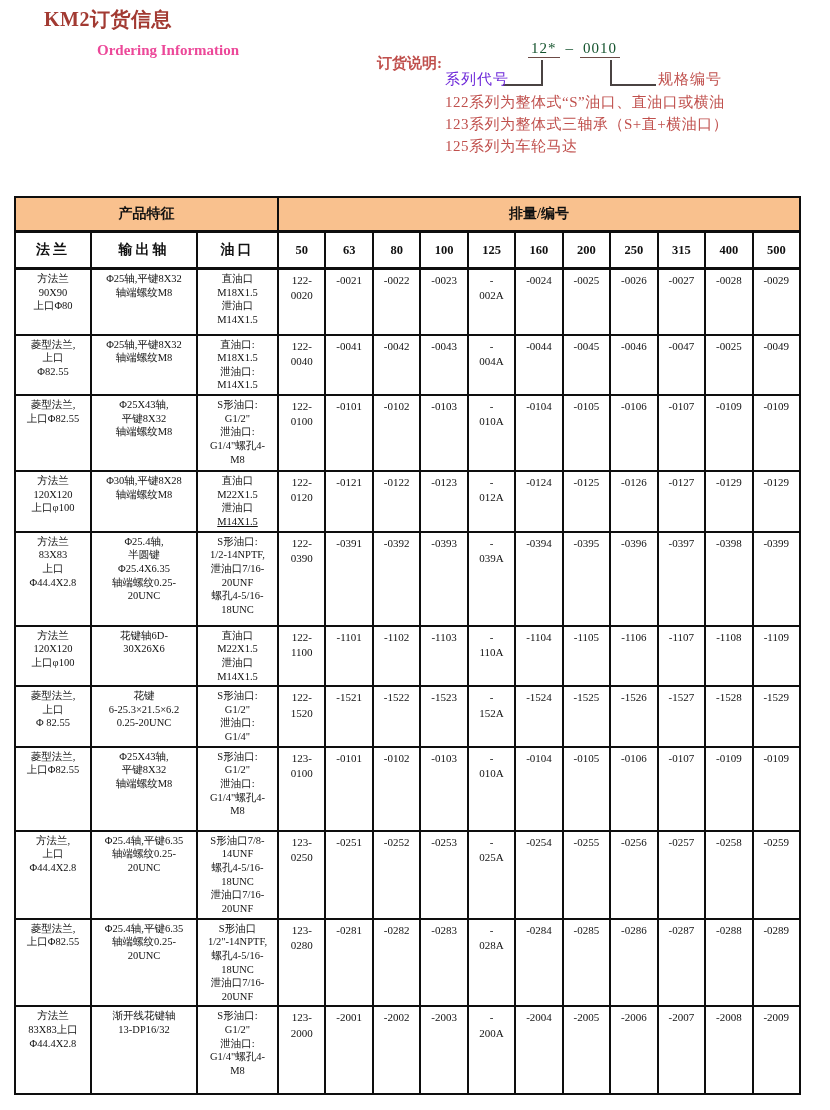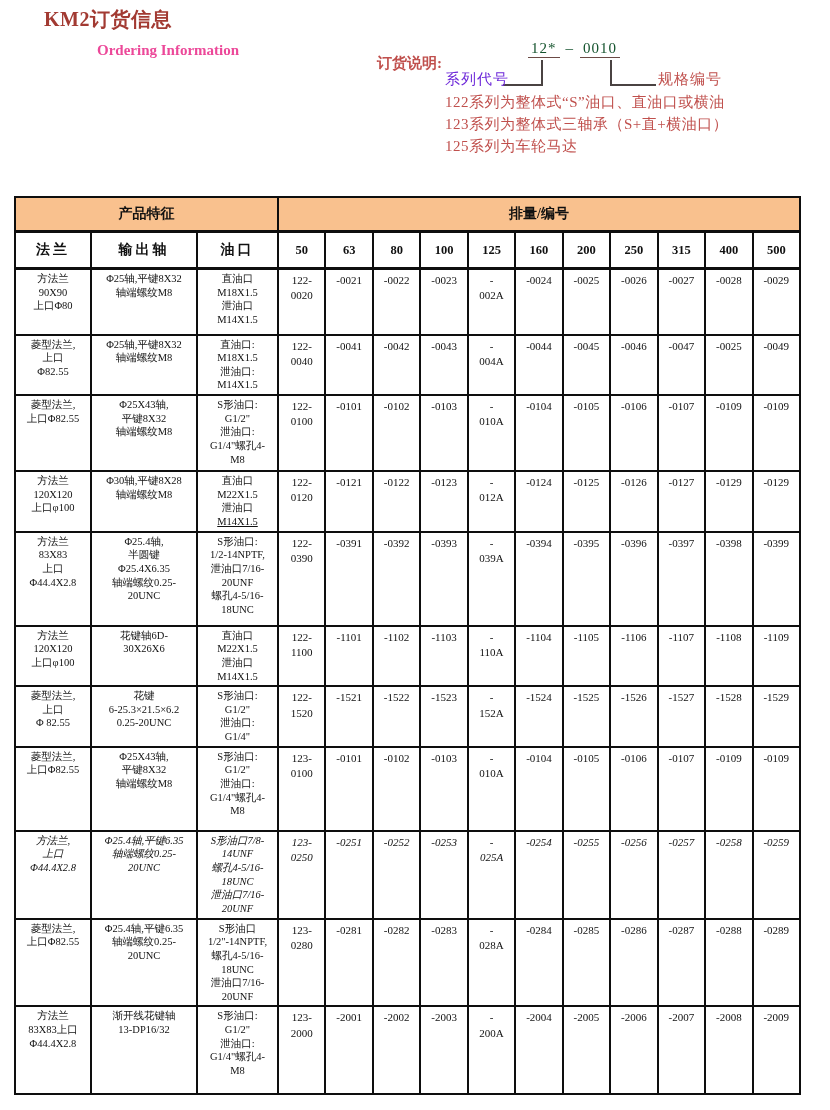--- a/index.html
+++ b/index.html
@@ -328,21 +328,21 @@
         <td class="c-code">-0103</td>
         <td class="c-code">-
 010A</td>
         <td class="c-code">-0104</td>
         <td class="c-code">-0105</td>
         <td class="c-code">-0106</td>
         <td class="c-code">-0107</td>
         <td class="c-code">-0109</td>
         <td class="c-code">-0109</td>
       </tr>
-      <tr style="height: 78px; font-style: italic;">
+      <tr style="height: 78px;">
         <td class="c-feat">方法兰,
 上口
 Φ44.4X2.8</td>
         <td class="c-feat">Φ25.4轴,平键6.35
 轴端螺纹0.25-
 20UNC</td>
         <td class="c-feat">S形油口7/8-
 14UNF
 螺孔4-5/16-
 18UNC

